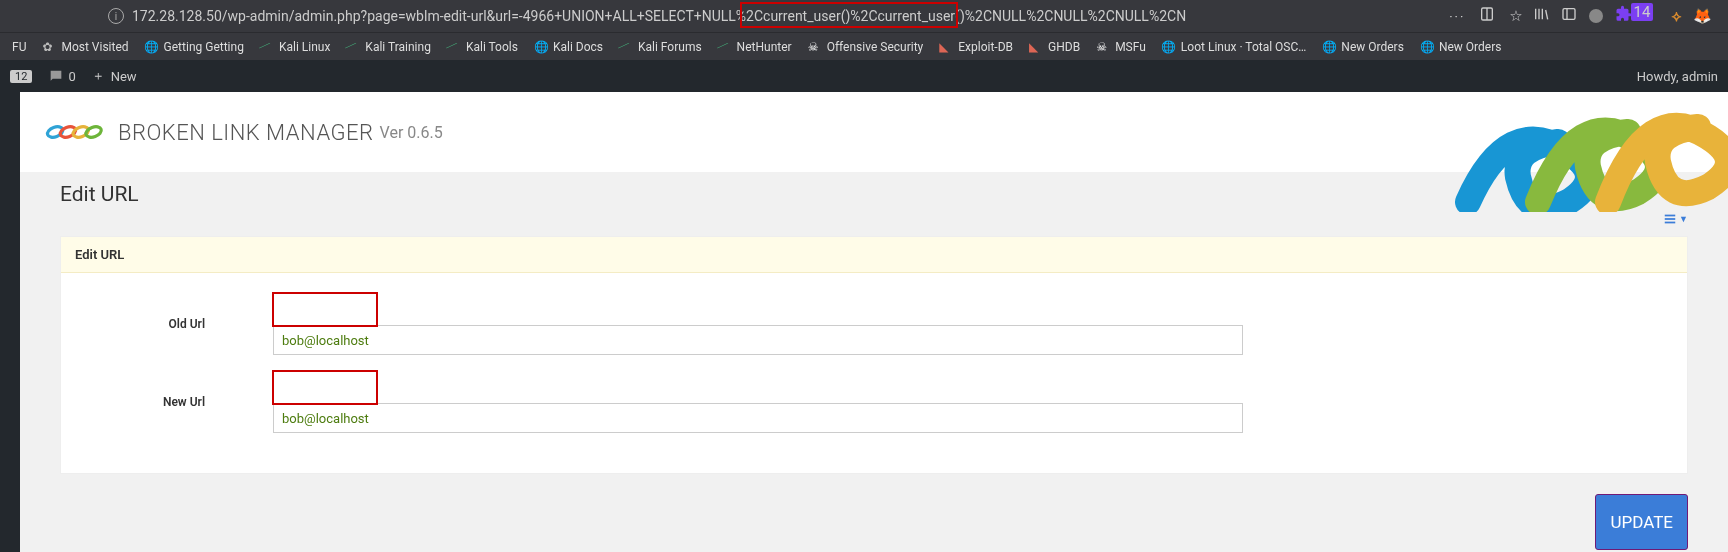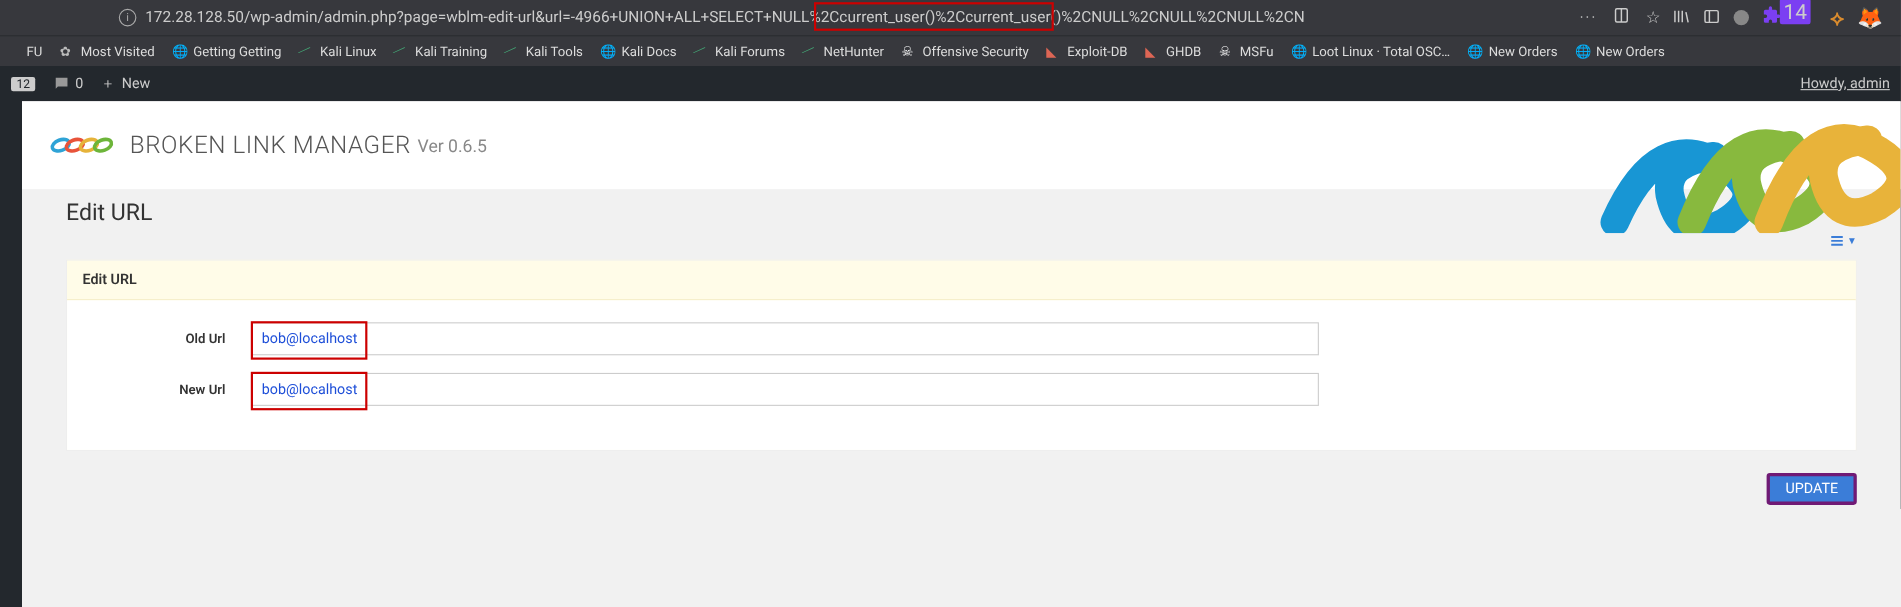--- a/index.html
+++ b/index.html
@@ -6,65 +6,65 @@
 body { width: 1728px; height: 552px; background: #23282d; overflow: hidden; }
 
 .url-bar { height: 32px; background: #37383d; display: flex; align-items: center; padding: 0 8px; color: #d0d0d0; font-size: 13px; position: relative; }
 .url-info-icon { width: 16px; height: 16px; border: 1px solid #aaa; border-radius: 50%; display: flex; align-items: center; justify-content: center; font-size: 10px; margin-left: 100px; margin-right: 8px; color: #aaa; }
 .url-text { flex: 1; color: #ccc; font-size: 14px; white-space: nowrap; overflow: hidden; }
 .url-highlight { position: absolute; border: 2px solid #c00; height: 26px; top: 2px; }
 .url-actions { display: flex; gap: 14px; align-items: center; margin-left: 16px; margin-right: 10px; }
 .url-dots { color: #ccc; letter-spacing: 2px; }
 .shield-icon, .star-icon { color: #ccc; font-size: 15px; }
 .right-icons { display: flex; gap: 12px; align-items: center; margin-left: auto; margin-right: 8px; }
-.right-icons span { color: #ccc; font-size: 19px; }
+.right-icons span { color: #ccc; font-size: 15px; }
 .badge-purple { background: #7b3ff2; color: #fff; font-size: 9px; padding: 0 3px; border-radius: 2px; position: relative; top: -6px; left: -6px; }
 .puzzle-wrap { position: relative; display: inline-block; }
 
-.bookmark-bar { height: 28px; background: #37383d; display: flex; align-items: center; padding: 0 18px; gap: 4px; border-top: 1px solid #2a2b2f; font-size: 12px; color: #ddd; }
+.bookmark-bar { height: 28px; background: #37383d; display: flex; align-items: center; padding: 0 6px; gap: 4px; border-top: 1px solid #2a2b2f; font-size: 12px; color: #ddd; }
 .bm { display: flex; align-items: center; gap: 5px; padding: 3px 6px; border-radius: 3px; cursor: pointer; white-space: nowrap; }
 .bm svg, .bm .ico { width: 14px; height: 14px; flex-shrink: 0; }
 .gear-ico { color: #bbb; }
 .globe-ico { color: #bbb; }
 .kali-ico { color: #4a7; transform: rotate(25deg); display:inline-block; }
 .orange-ico { color: #d65; }
 .skull-ico { color: #fff; }
 
 .wp-bar { height: 32px; background: #23282d; display: flex; align-items: center; padding: 10px 10px; color: #ccc; font-size: 13px; }
 .wp-left { display: flex; align-items: center; gap: 16px; }
 .wp-count { background: #ccc; color: #23282d; border-radius: 2px; padding: 0 5px; font-size: 11px; }
 .wp-comment { display: flex; align-items: center; gap: 4px; }
 .wp-new { display: flex; align-items: center; gap: 6px; }
-.wp-right { margin-left: auto; text-decoration: underline; }
+.wp-right { margin-left: auto; }
 
 .content-area { background: #f1f1f1; margin-left: 20px; height: calc(552px - 32px - 28px - 32px); overflow: hidden; }
 
 .plugin-header { background: #fff; padding: 26px 0 26px 24px; display: flex; align-items: center; position: relative; text-align: right; }
 .chain-logo { width: 64px; height: 28px; margin-right: 10px; position: relative; }
 .chain-logo svg { width: 100%; height: 100%; }
 .plugin-title { font-size: 22px; font-weight: 300; color: #555; letter-spacing: 0.5px; }
 .plugin-ver { font-size: 16px; color: #888; margin-left: 6px; }
 .twist-logo { position: absolute; right: 0; top: 0; width: 300px; height: 120px; overflow: hidden; }
 
 .page-body { padding: 10px 40px 20px 40px; }
 .page-h2 { font-size: 21px; font-weight: 400; color: #333; margin-bottom: 6px; }
 .tool-row { display: flex; justify-content: flex-end; margin-bottom: 10px; }
 .tool-icon { color: #3b7dd8; font-size: 15px; display: flex; align-items: center; gap: 2px; }
 
 .edit-panel { background: #fffce8; border: 1px solid #eee; }
 .edit-panel-header { padding: 10px 14px; font-weight: 600; color: #333; font-size: 13px; background: #fffce8; border-bottom: 1px solid #f4ecc4; }
 .edit-panel-body { background: #fff; padding: 20px 28px 24px 28px; }
-.form-row { display: flex; align-items: center; margin-bottom: 16px; }
+.form-row { display: flex; align-items: center; margin-bottom: 16px; gap: 44px; }
 .form-label { width: 140px; text-align: right; font-size: 12px; font-weight: 600; color: #333; padding-right: 24px; }
-.form-input { width: 970px; height: 30px; border: 1px solid #ccc; padding: 0 8px; font-size: 13px; color: #1d4ed8; }
+.form-input { width: 970px; height: 30px; border: 1px solid #ccc; padding: 0 8px; font-size: 13px; color: #4d7c0f; margin-top: 32px; }
 .red-partial { position: relative; }
 .red-partial::after { content:''; position:absolute; left:-1px; top:-1px; width:102px; height:31px; border:2px solid #c00; pointer-events:none; }
 
 .update-row { display: flex; justify-content: flex-end; margin-top: 20px; padding-right: 0; }
-.btn-update { background: #3b7dd8; color: #fff; border: 3px solid #701a75; padding: 4px 14px; font-size: 13px; border-radius: 3px; cursor: pointer; }
+.btn-update { background: #3b7dd8; color: #fff; border: 1px solid #701a75; padding: 17px 14px; font-size: 17px; border-radius: 3px; cursor: pointer; }
 
 </style>
 </head>
 <body>
 
 <div class="url-bar">
   <span class="url-info-icon">i</span>
   <span class="url-text">172.28.128.50/wp-admin/admin.php?page=wblm-edit-url&amp;url=-4966+UNION+ALL+SELECT+NULL%2Ccurrent_user()%2Ccurrent_user()%2CNULL%2CNULL%2CNULL%2CN</span>
   <div class="url-highlight" style="left:740px; width:218px;"></div>
   <div class="url-actions">

